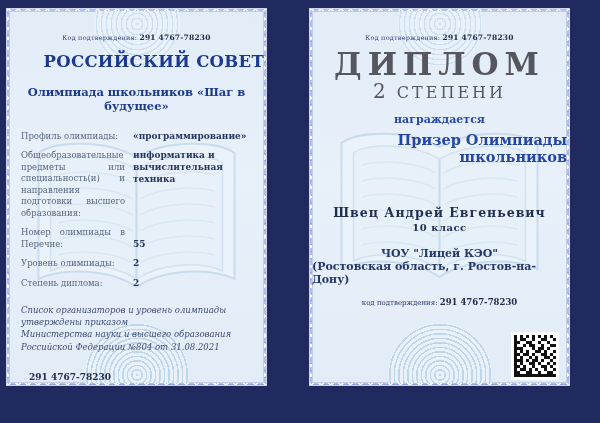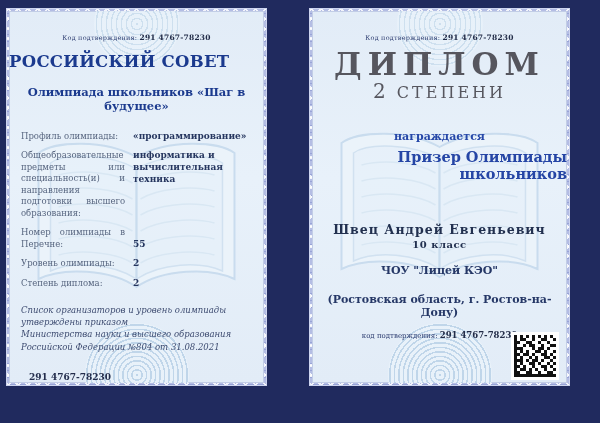--- a/index.html
+++ b/index.html
@@ -41,42 +41,42 @@
   }
   .book{position:absolute;left:50%;transform:translateX(-50%);z-index:0;opacity:.9;}
   .page.left  .book{top:118px;}
   .page.right .book{top:108px;}
   .content{position:relative;z-index:1;width:100%;height:100%;}
 
   .code-line{padding-top:22px;text-align:center;color:#2a3a6e;font-size:6.5px;letter-spacing:.2px;}
   .code-line b{font-size:7.5px;color:#222c48;}
 
   
-  .rc-title{margin-top:10px;text-align:left;font-weight:bold;color:#1b3a8e;
+  .rc-title{margin-top:10px;text-align:right;font-weight:bold;color:#1b3a8e;
     font-size:16.5px;line-height:1.2;letter-spacing:.3px;}
   .oly-name{margin-top:13px;text-align:center;font-weight:bold;color:#1b3a8e;font-size:11.5px;}
   .fields{margin:18px 10px 0 12px;display:grid;grid-template-columns:104px 1fr;column-gap:10px;row-gap:6px;gap:8px;}
   .f-label{font-size:8.5px;color:#57657f;text-align:justify;line-height:1.35;}
   .f-value{font-size:9px;font-weight:bold;color:#26365f;line-height:1.3;}
   .f-value.num{align-self:end;}
   .order-note{margin:14px 10px 0 12px;font-style:italic;color:#3d4b70;font-size:8.5px;line-height:1.45;}
   .bottom-code{position:absolute;left:20px;bottom:1px;font-weight:bold;font-size:9px;color:#232d4c;}
 
   
   .diploma-word{margin-top:6px;text-align:center;font-weight:bold;color:#56565e;
     font-size:31px;letter-spacing:6px;line-height:1.05;}
   .degree-line{margin-top:-2px;text-align:center;font-weight:normal;color:#56565e;letter-spacing:3px;}
   .degree-line .num{font-size:20px;}
   .degree-line .word{font-size:16px;}
-  .awarded{margin-top:27px;text-align:center;font-weight:bold;color:#2647a8;font-size:11px;}
+  .awarded{margin-top:10px;text-align:center;font-weight:bold;color:#2647a8;font-size:11px;}
   .status{margin-top:5px;text-align:right;font-weight:bold;color:#2545a5;font-size:14.5px;}
   .name{margin-top:40px;text-align:center;font-weight:bold;color:#22304f;font-size:12.5px;letter-spacing:1px;}
   .grade{margin-top:2px;text-align:center;font-weight:bold;color:#22304f;font-size:10px;letter-spacing:.5px;}
   .school{margin-top:14px;text-align:center;font-weight:bold;color:#253766;font-size:11px;}
-  .location{margin-top:16px;text-align:center;font-weight:bold;color:#253766;font-size:11px;}
+  .location{margin-top:0;font-weight:bold;color:#253766;font-size:11px;}
   .code-bottom{margin-top:11px;text-align:center;font-size:7px;color:#2a3a6e;}
   .code-bottom b{font-size:8.5px;color:#222c48;}
   .qr{position:absolute;right:8px;bottom:3px;width:48px;height:48px;background:#ffffff;
     display:flex;align-items:center;justify-content:center;z-index:2;}
 </style>
 </head>
 <body>
 
 <div class="page left">
   <div class="inner">

